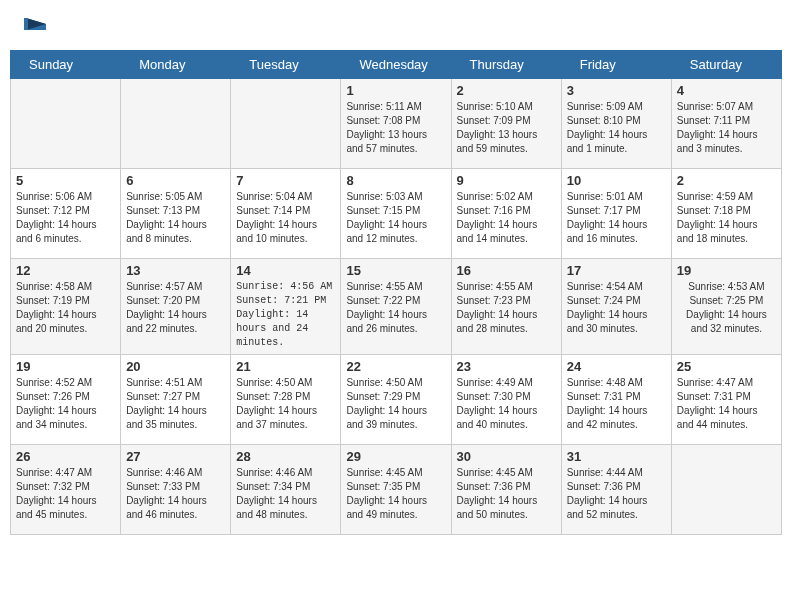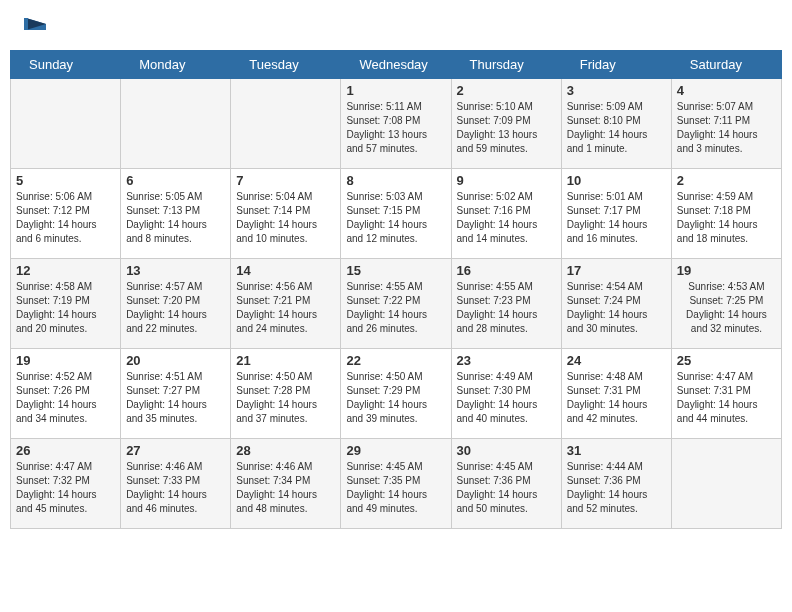--- a/index.html
+++ b/index.html
@@ -196,21 +196,21 @@
 Daylight: 14 hours and 20 minutes.</div>
         </td>
         <td>
           <span class="day-num">13</span>
           <div class="cell-text" style="white-space: pre-line;">Sunrise: 4:57 AM
 Sunset: 7:20 PM
 Daylight: 14 hours and 22 minutes.</div>
         </td>
         <td>
           <span class="day-num">14</span>
-          <div class="cell-text" style="white-space: pre-line;">Sunrise: 4:56 AM
+          <div class="cell-text" style="white-space: pre-line; font-family: Liberation Mono, monospace;">Sunrise: 4:56 AM
 Sunset: 7:21 PM
 Daylight: 14 hours and 24 minutes.</div>
         </td>
         <td>
           <span class="day-num">15</span>
           <div class="cell-text" style="white-space: pre-line;">Sunrise: 4:55 AM
 Sunset: 7:22 PM
 Daylight: 14 hours and 26 minutes.</div>
         </td>
         <td>

